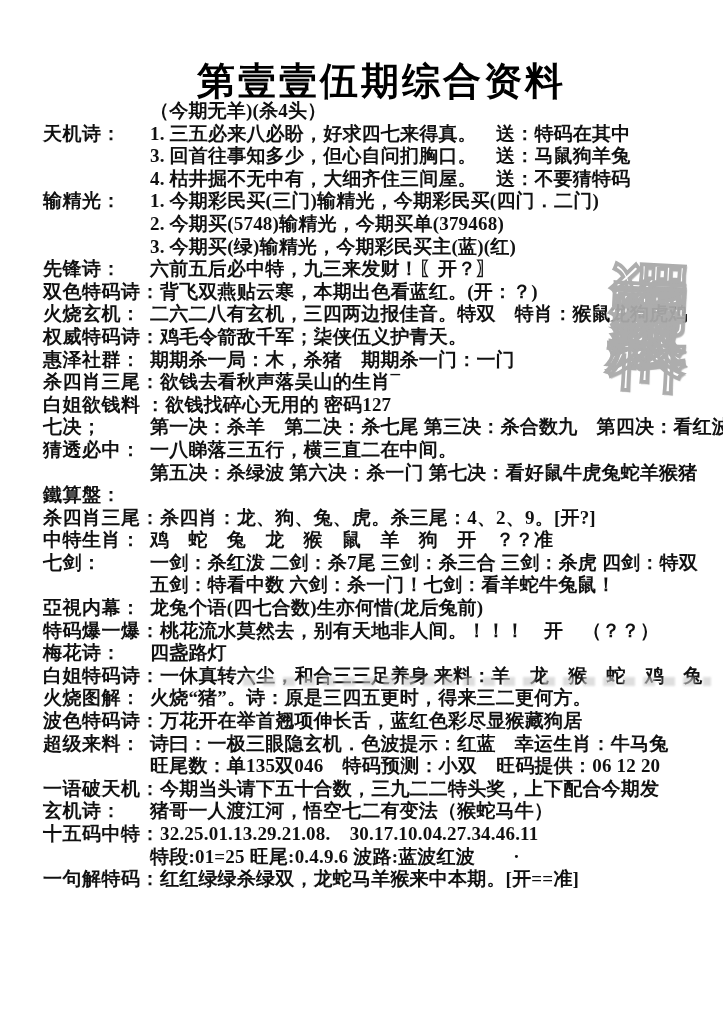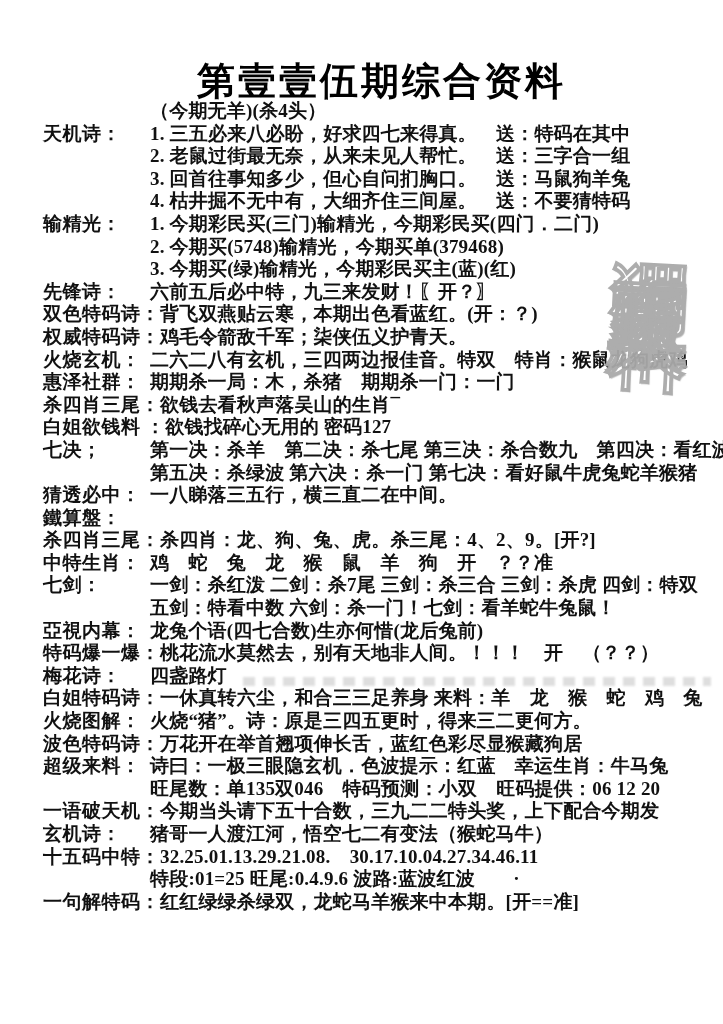--- a/index.html
+++ b/index.html
@@ -80,24 +80,20 @@
     <div class="row">
       <span class="lab"></span>
       <span class="val">（今期无羊)(杀4头）</span>
     </div>
 
     <div class="row">
       <span class="lab">天机诗：</span>
       <span class="val">1. 三五必来八必盼，好求四七来得真。　送：特码在其中</span>
     </div>
 
-    <div class="row">
-      <span class="lab"></span>
-      <span class="val">2. 老鼠过街最无奈，从来未见人帮忙。　送：三字合一组</span>
-    </div>
 
     <div class="row">
       <span class="lab"></span>
       <span class="val">3. 回首往事知多少，但心自问扪胸口。　送：马鼠狗羊兔</span>
     </div>
 
     <div class="row">
       <span class="lab"></span>
       <span class="val">4. 枯井掘不无中有，大细齐住三间屋。　送：不要猜特码</span>
     </div>
@@ -121,60 +117,60 @@
       <span class="lab">先锋诗：</span>
       <span class="val">六前五后必中特，九三来发财！〖开？〗</span>
     </div>
 
     <div class="row">
       <span class="lab">双色特码诗：</span>
       <span class="val">背飞双燕贴云寒，本期出色看蓝红。(开：？)</span>
     </div>
 
     <div class="row">
+      <span class="lab">火烧玄机：</span>
+      <span class="val">二六二八有玄机，三四两边报佳音。特双　特肖：猴鼠龙狗虎鸡</span>
+    </div>
+
+    <div class="row">
       <span class="lab">权威特码诗：</span>
       <span class="val">鸡毛令箭敌千军；柒侠伍义护青天。</span>
     </div>
 
     <div class="row">
-      <span class="lab">火烧玄机：</span>
-      <span class="val">二六二八有玄机，三四两边报佳音。特双　特肖：猴鼠龙狗虎鸡</span>
-    </div>
-
-    <div class="row">
       <span class="lab">惠泽社群：</span>
       <span class="val">期期杀一局：木，杀猪　期期杀一门：一门</span>
     </div>
 
     <div class="row">
       <span class="lab">杀四肖三尾：</span>
       <span class="val">欲钱去看秋声落吴山的生肖¯</span>
     </div>
 
     <div class="row">
       <span class="lab">白姐欲钱料 ：</span>
       <span class="val">欲钱找碎心无用的 密码127</span>
     </div>
 
     <div class="row">
       <span class="lab">七决；</span>
       <span class="val">第一决：杀羊　第二决：杀七尾 第三决：杀合数九　第四决：看红波</span>
     </div>
 
     <div class="row">
-      <span class="lab"></span>
-      <span class="val">第五决：杀绿波 第六决：杀一门 第七决：看好鼠牛虎兔蛇羊猴猪</span>
-    </div>
-
-    <div class="row">
       <span class="lab">猜透必中：</span>
       <span class="val">一八睇落三五行，横三直二在中间。</span>
     </div>
 
     <div class="row">
+      <span class="lab"></span>
+      <span class="val">第五决：杀绿波 第六决：杀一门 第七决：看好鼠牛虎兔蛇羊猴猪</span>
+    </div>
+
+    <div class="row">
       <span class="lab">鐵算盤：</span>
     </div>
 
     <div class="row">
       <span class="lab">杀四肖三尾：</span>
       <span class="val">杀四肖：龙、狗、兔、虎。杀三尾：4、2、9。[开?]</span>
     </div>
 
     <div class="row">
       <span class="lab">中特生肖：</span>

